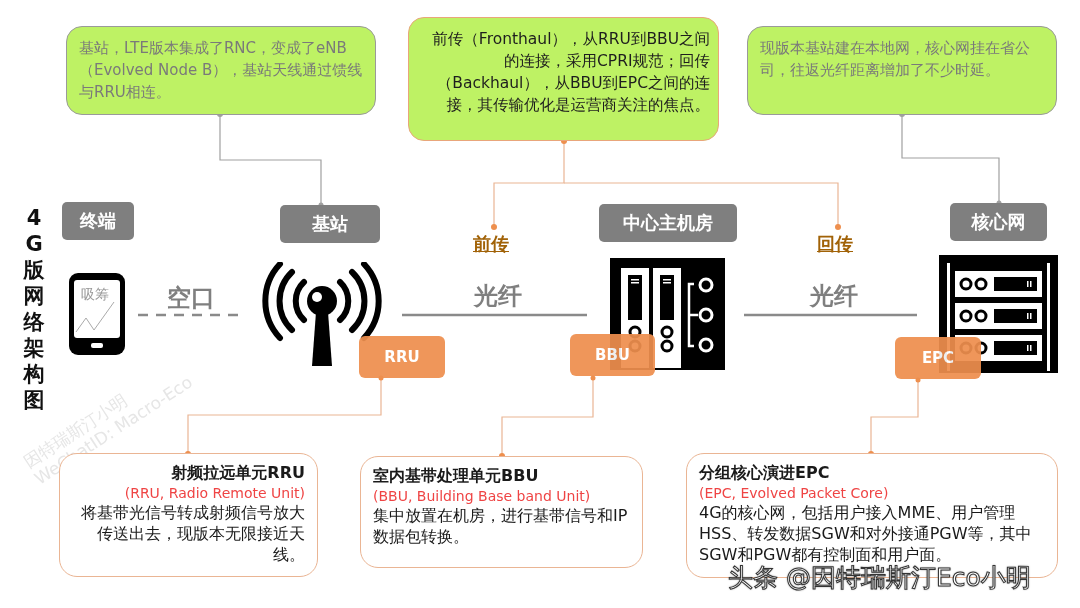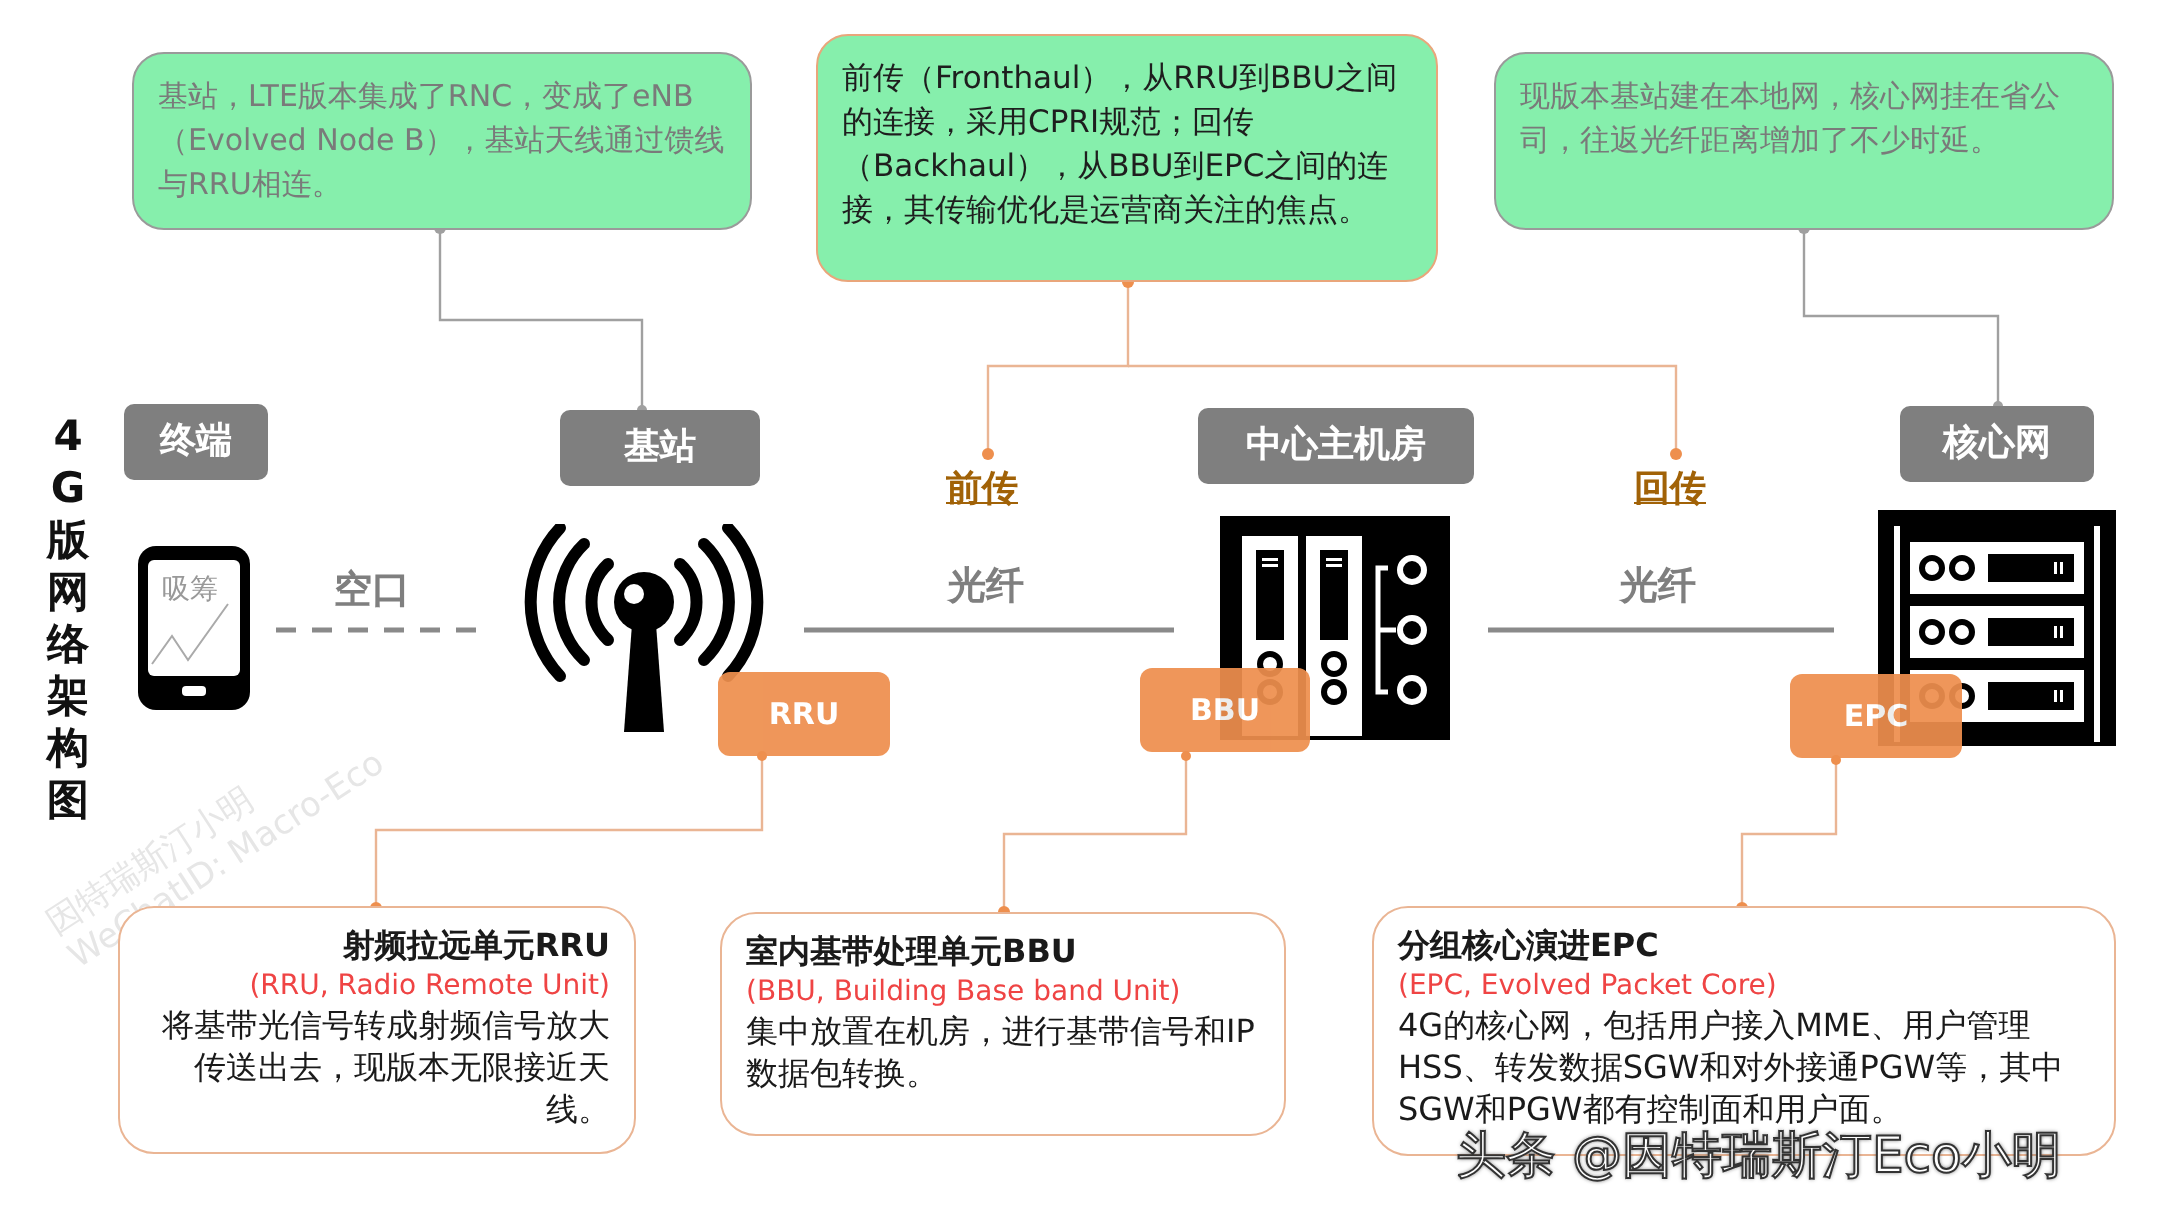--- a/index.html
+++ b/index.html
@@ -1,33 +1,33 @@
 <!DOCTYPE html>
 <html><head>
 <meta charset="utf-8">
 <style>
   html, body { margin:0; padding:0; background:#ffffff; }
   body { width:1080px; height:608px; position:relative; overflow:hidden;
          font-family:"DejaVu Sans","Liberation Sans",sans-serif; }
   .abs { position:absolute; }
-  .note { position:absolute; box-sizing:border-box; border-radius:16px; background:#86efac;
+  .note { position:absolute; box-sizing:border-box; border-radius:16px; background:#bef264;
           font-size:15px; line-height:22px; padding:10px 8px 8px 12px; }
   .note.gray { border:1.2px solid #9a9a9a; color:#7a7a7a; }
-  .note.orange { border:1.2px solid #e9a67b; color:#1e1e1e; }
+  .note.orange { border:1.2px solid #e9a67b; color:#1e1e1e;text-align:right; }
   .desc { position:absolute; box-sizing:border-box; border:1.2px solid #eab594; border-radius:18px;
           background:#fff; padding:8px 12px; color:#1a1a1a; }
   .desc .t { font-weight:bold; font-size:16px; line-height:22px; }
   .desc .s { color:#ef4444; font-size:14px; line-height:18px; }
   .desc .b { font-size:16px; line-height:21px; }
   .tag { position:absolute; background:#7f7f7f; color:#fff; font-weight:bold; font-size:18px;
          border-radius:5px; text-align:center; line-height:38px; height:38px; }
   .otag { position:absolute; background:#ee8f4e; color:#fff; font-weight:bold; font-size:15px;
           border-radius:6px; text-align:center; line-height:42px; height:42px; opacity:0.93;margin-left:20px; }
   .olabel { position:absolute; color:#a16207; font-weight:bold; font-size:18px; text-decoration:underline; }
-  .glabel { position:absolute; color:#7f7f7f; font-weight:bold; font-size:19px; }
+  .glabel { position:absolute; color:#7f7f7f; font-weight:bold; font-size:24px; }
   .vtitle { position:absolute; left:22px; top:205px; width:24px; text-align:center; font-weight:bold;
             font-size:21px; line-height:26px; color:#111; }
   .vtitle span { display:block; }
   .watermark { position:absolute; left:20px; top:455px; transform:rotate(-33deg); transform-origin:left top;
                color:#e6e6e6; font-size:17px; line-height:20px; white-space:nowrap; }
   .footer { position:absolute; left:728px; top:561px; color:#ffffff; font-size:25px;
             -webkit-text-stroke:1px #333; text-shadow:0 0 2px #444; letter-spacing:0px; }
   svg.wires { position:absolute; left:0; top:0; }
 </style>
 </head>

